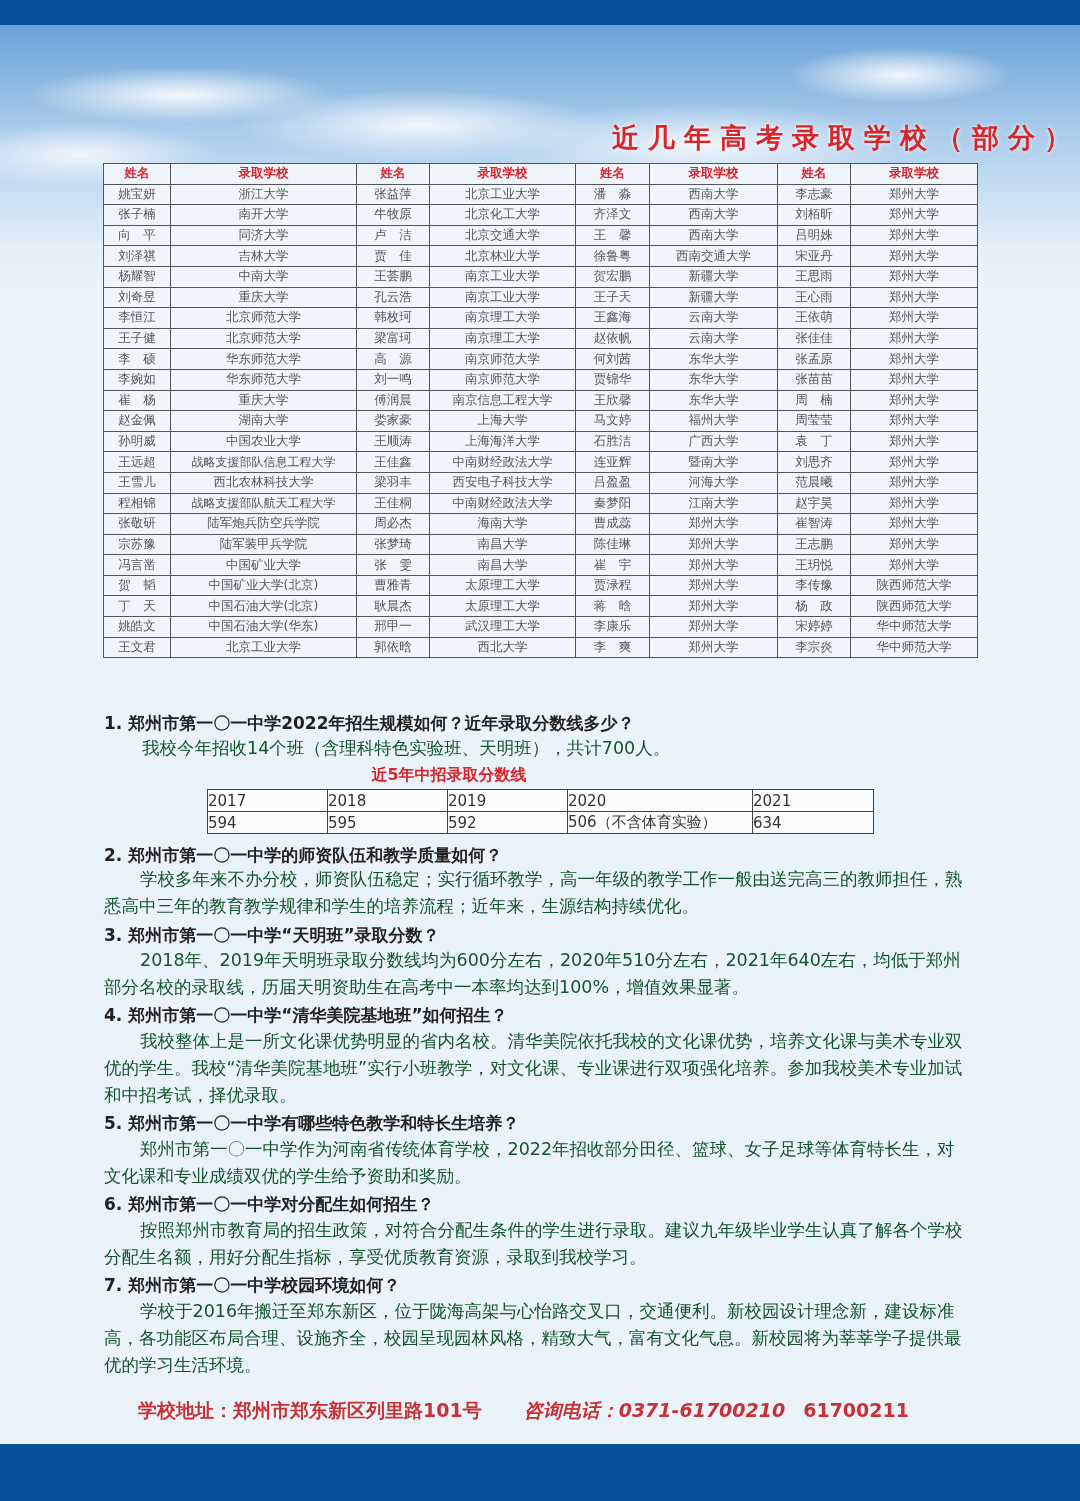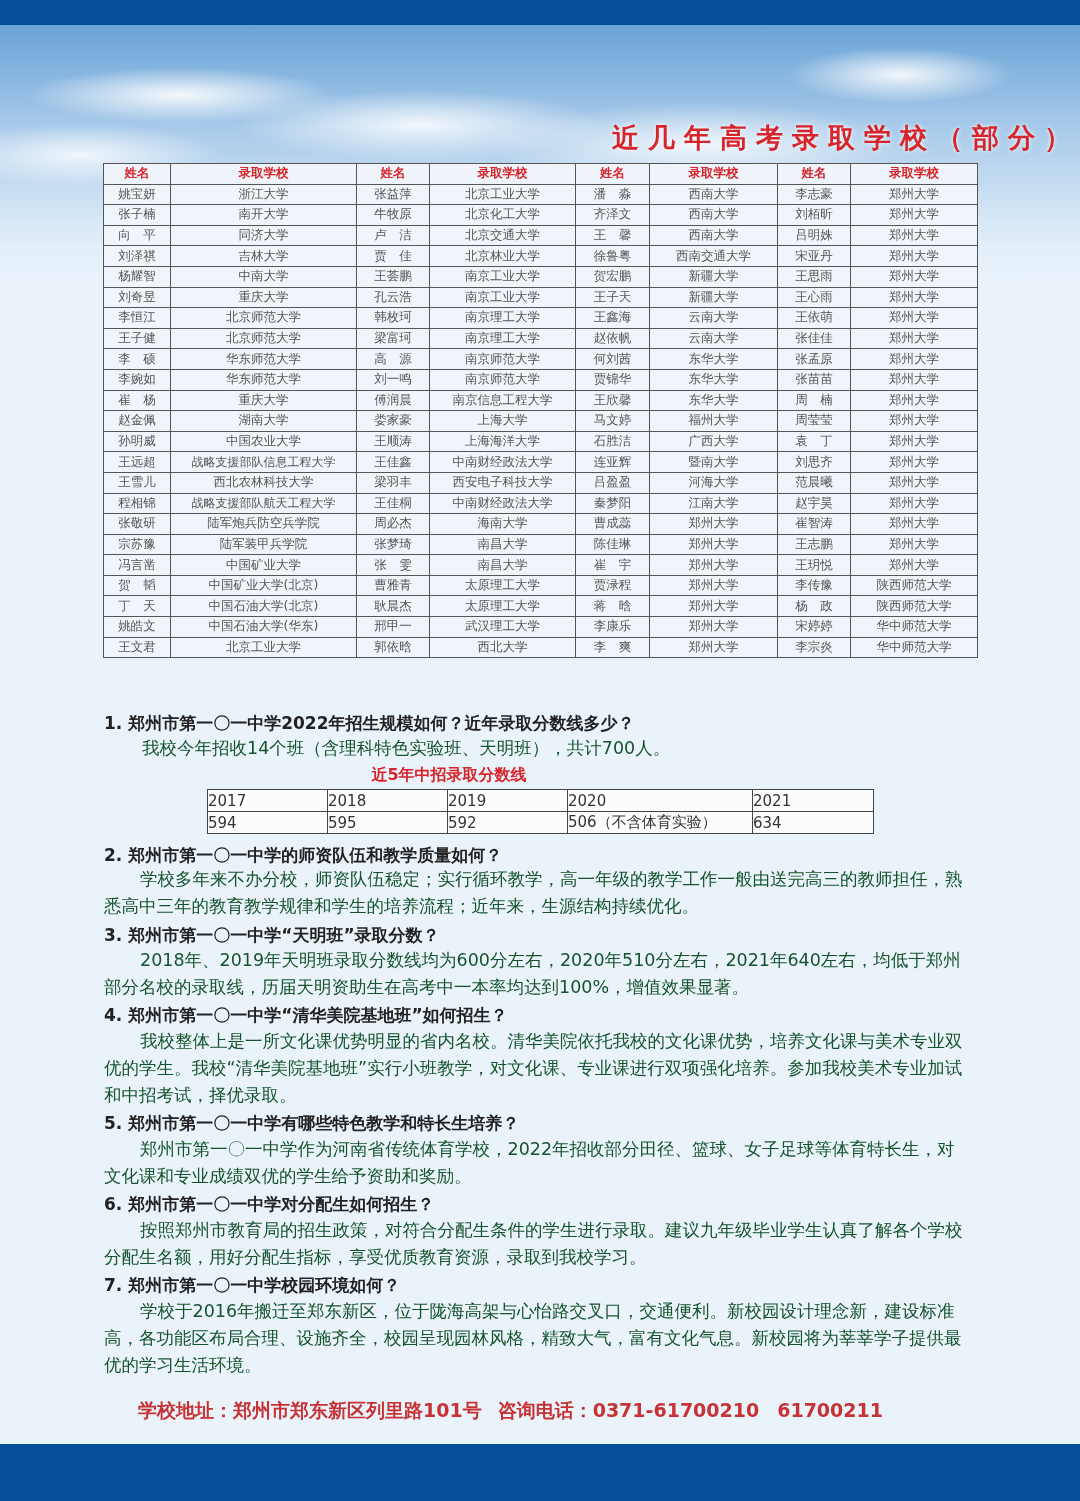--- a/index.html
+++ b/index.html
@@ -44,21 +44,21 @@
   .score-title { position: absolute; left: 0; width: 898px; top: 765px; text-align: center; color: #d7252b; font-size: 16px; font-weight: bold; }
   table.scores {
     position: absolute; left: 207px; top: 789px; width: 666px; border-collapse: collapse; table-layout: fixed;
     background: #fafcfe;
   }
   table.scores td { border: 1px solid #444; height: 21px; font-size: 15px; color: #333; padding: 0; }
 
   .footer {
     position: absolute; top: 1398px; left: 138px; font-size: 19px; font-weight: bold; color: #c63236;
   }
-  .footer .phone { margin-left: 16px; }
+  .footer .phone { margin-left: 42px; font-style: italic; }
   .footer .phone2 { margin-left: 18px; }
 </style>
 </head>
 <body>
 
 <div class="top-bar"></div>
 <div class="sky"></div>
 
 <div class="main-title">近几年高考录取学校（部分）</div>
 

